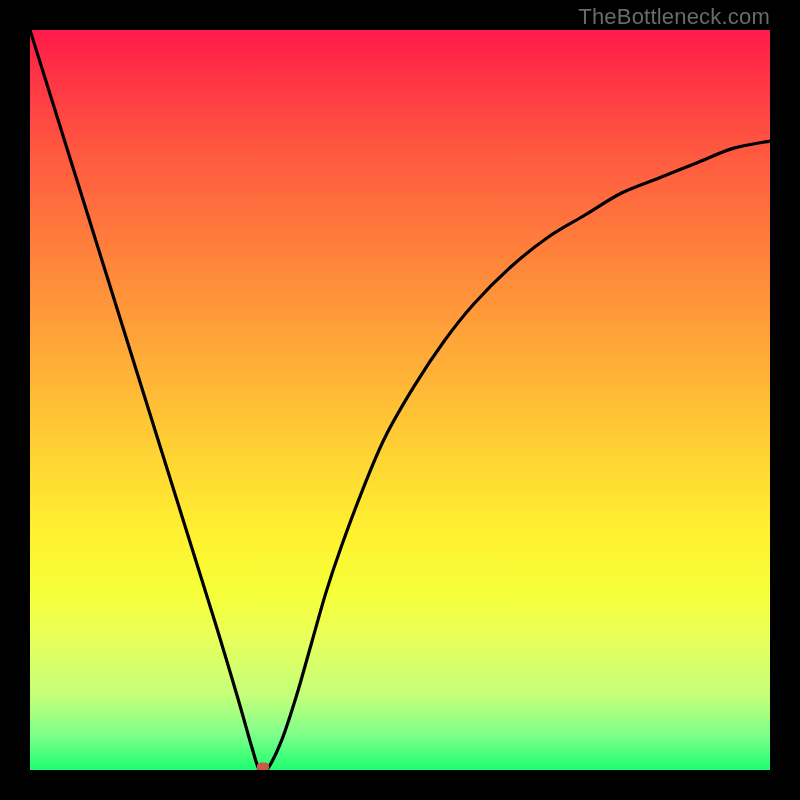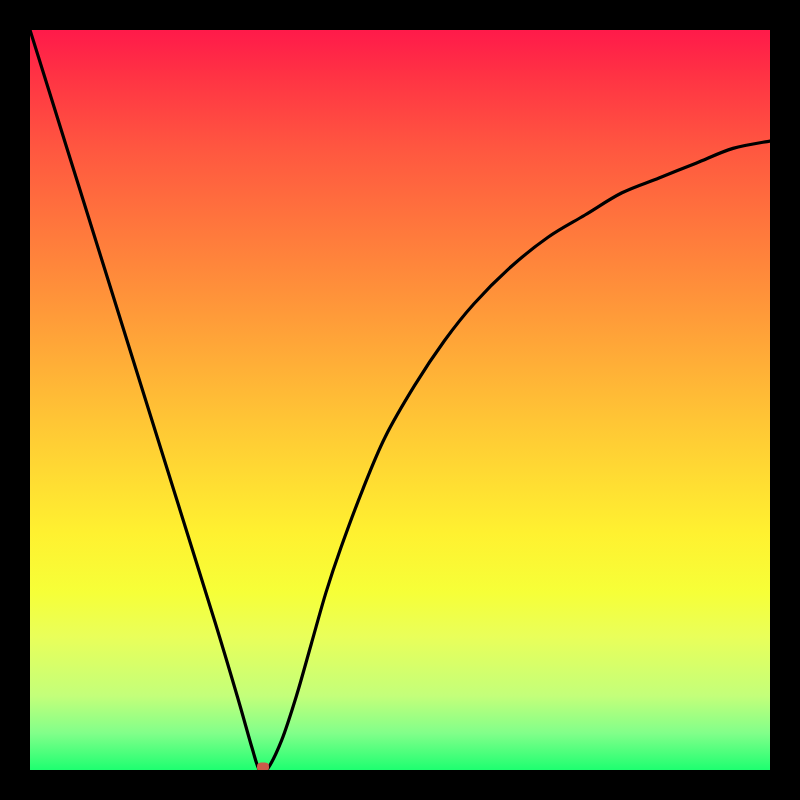--- a/index.html
+++ b/index.html
@@ -80,13 +80,14 @@
   <div class="plot-area">
     <div class="gradient-bg"></div>
 
     <svg class="curve-svg" viewBox="0 0 740 740" preserveAspectRatio="none">
       <path id="curve-path" fill="none" stroke="#000" stroke-width="3.2" stroke-linejoin="round" stroke-linecap="round" d="M 0,0 C 6.166666666666667,19.73333333333333 24.666666666666664,78.93333333333331 37,118.39999999999998 C 49.333333333333336,157.86666666666665 61.666666666666664,197.3333333333333 74,236.79999999999995 C 86.33333333333333,276.26666666666665 98.66666666666667,315.7333333333333 111,355.2 C 123.33333333333333,394.6666666666667 135.66666666666666,434.1333333333333 148,473.6 C 160.33333333333334,513.0666666666667 175.13333333333333,559.9333333333334 185,592 C 194.86666666666667,624.0666666666666 201.03333333333336,645.0333333333333 207.20000000000002,666 C 213.36666666666667,686.9666666666667 218.3,705.4666666666666 222,717.8 C 225.7,730.1333333333333 226.93333333333334,736.3 229.4,740 C 231.86666666666667,743.7 233.10000000000002,744.9333333333334 236.8,740 C 240.5,735.0666666666666 246.66666666666669,722.7333333333333 251.60000000000002,710.4 C 256.53333333333336,698.0666666666666 261.46666666666664,682.0333333333333 266.4,666 C 271.3333333333333,649.9666666666667 276.26666666666665,631.4666666666667 281.2,614.2 C 286.1333333333333,596.9333333333334 291.06666666666666,578.4333333333333 296,562.4 C 300.93333333333334,546.3666666666667 304.6333333333333,535.2666666666667 310.8,518 C 316.9666666666667,500.73333333333335 325.6,477.3 333,458.8 C 340.4,440.3 346.56666666666666,424.26666666666665 355.2,407 C 363.8333333333333,389.73333333333335 374.93333333333334,371.23333333333335 384.8,355.2 C 394.6666666666667,339.16666666666663 404.53333333333336,324.3666666666667 414.40000000000003,310.8 C 424.2666666666667,297.23333333333335 432.9,286.1333333333333 444,273.8 C 455.1,261.4666666666667 468.6666666666667,247.89999999999995 481,236.79999999999995 C 493.3333333333333,225.69999999999996 505.6666666666667,215.83333333333337 518,207.20000000000005 C 530.3333333333334,198.56666666666672 542.6666666666666,192.4 555,185 C 567.3333333333334,177.6 579.6666666666666,168.9666666666666 592,162.79999999999995 C 604.3333333333334,156.6333333333333 616.6666666666666,152.9333333333333 629,148 C 641.3333333333334,143.0666666666667 653.6666666666666,138.13333333333338 666,133.20000000000005 C 678.3333333333334,128.2666666666667 690.6666666666666,122.09999999999998 703,118.39999999999998 C 715.3333333333334,114.69999999999997 733.8333333333334,112.23333333333333 740,111"></path>
     </svg>
 
     <div id="min-marker" class="marker" style="left: 233.1px; top: 737px;"></div>
   </div>
 
+  <div class="watermark">TheBottleneck.com</div>
 </div>
 
 </body></html>

